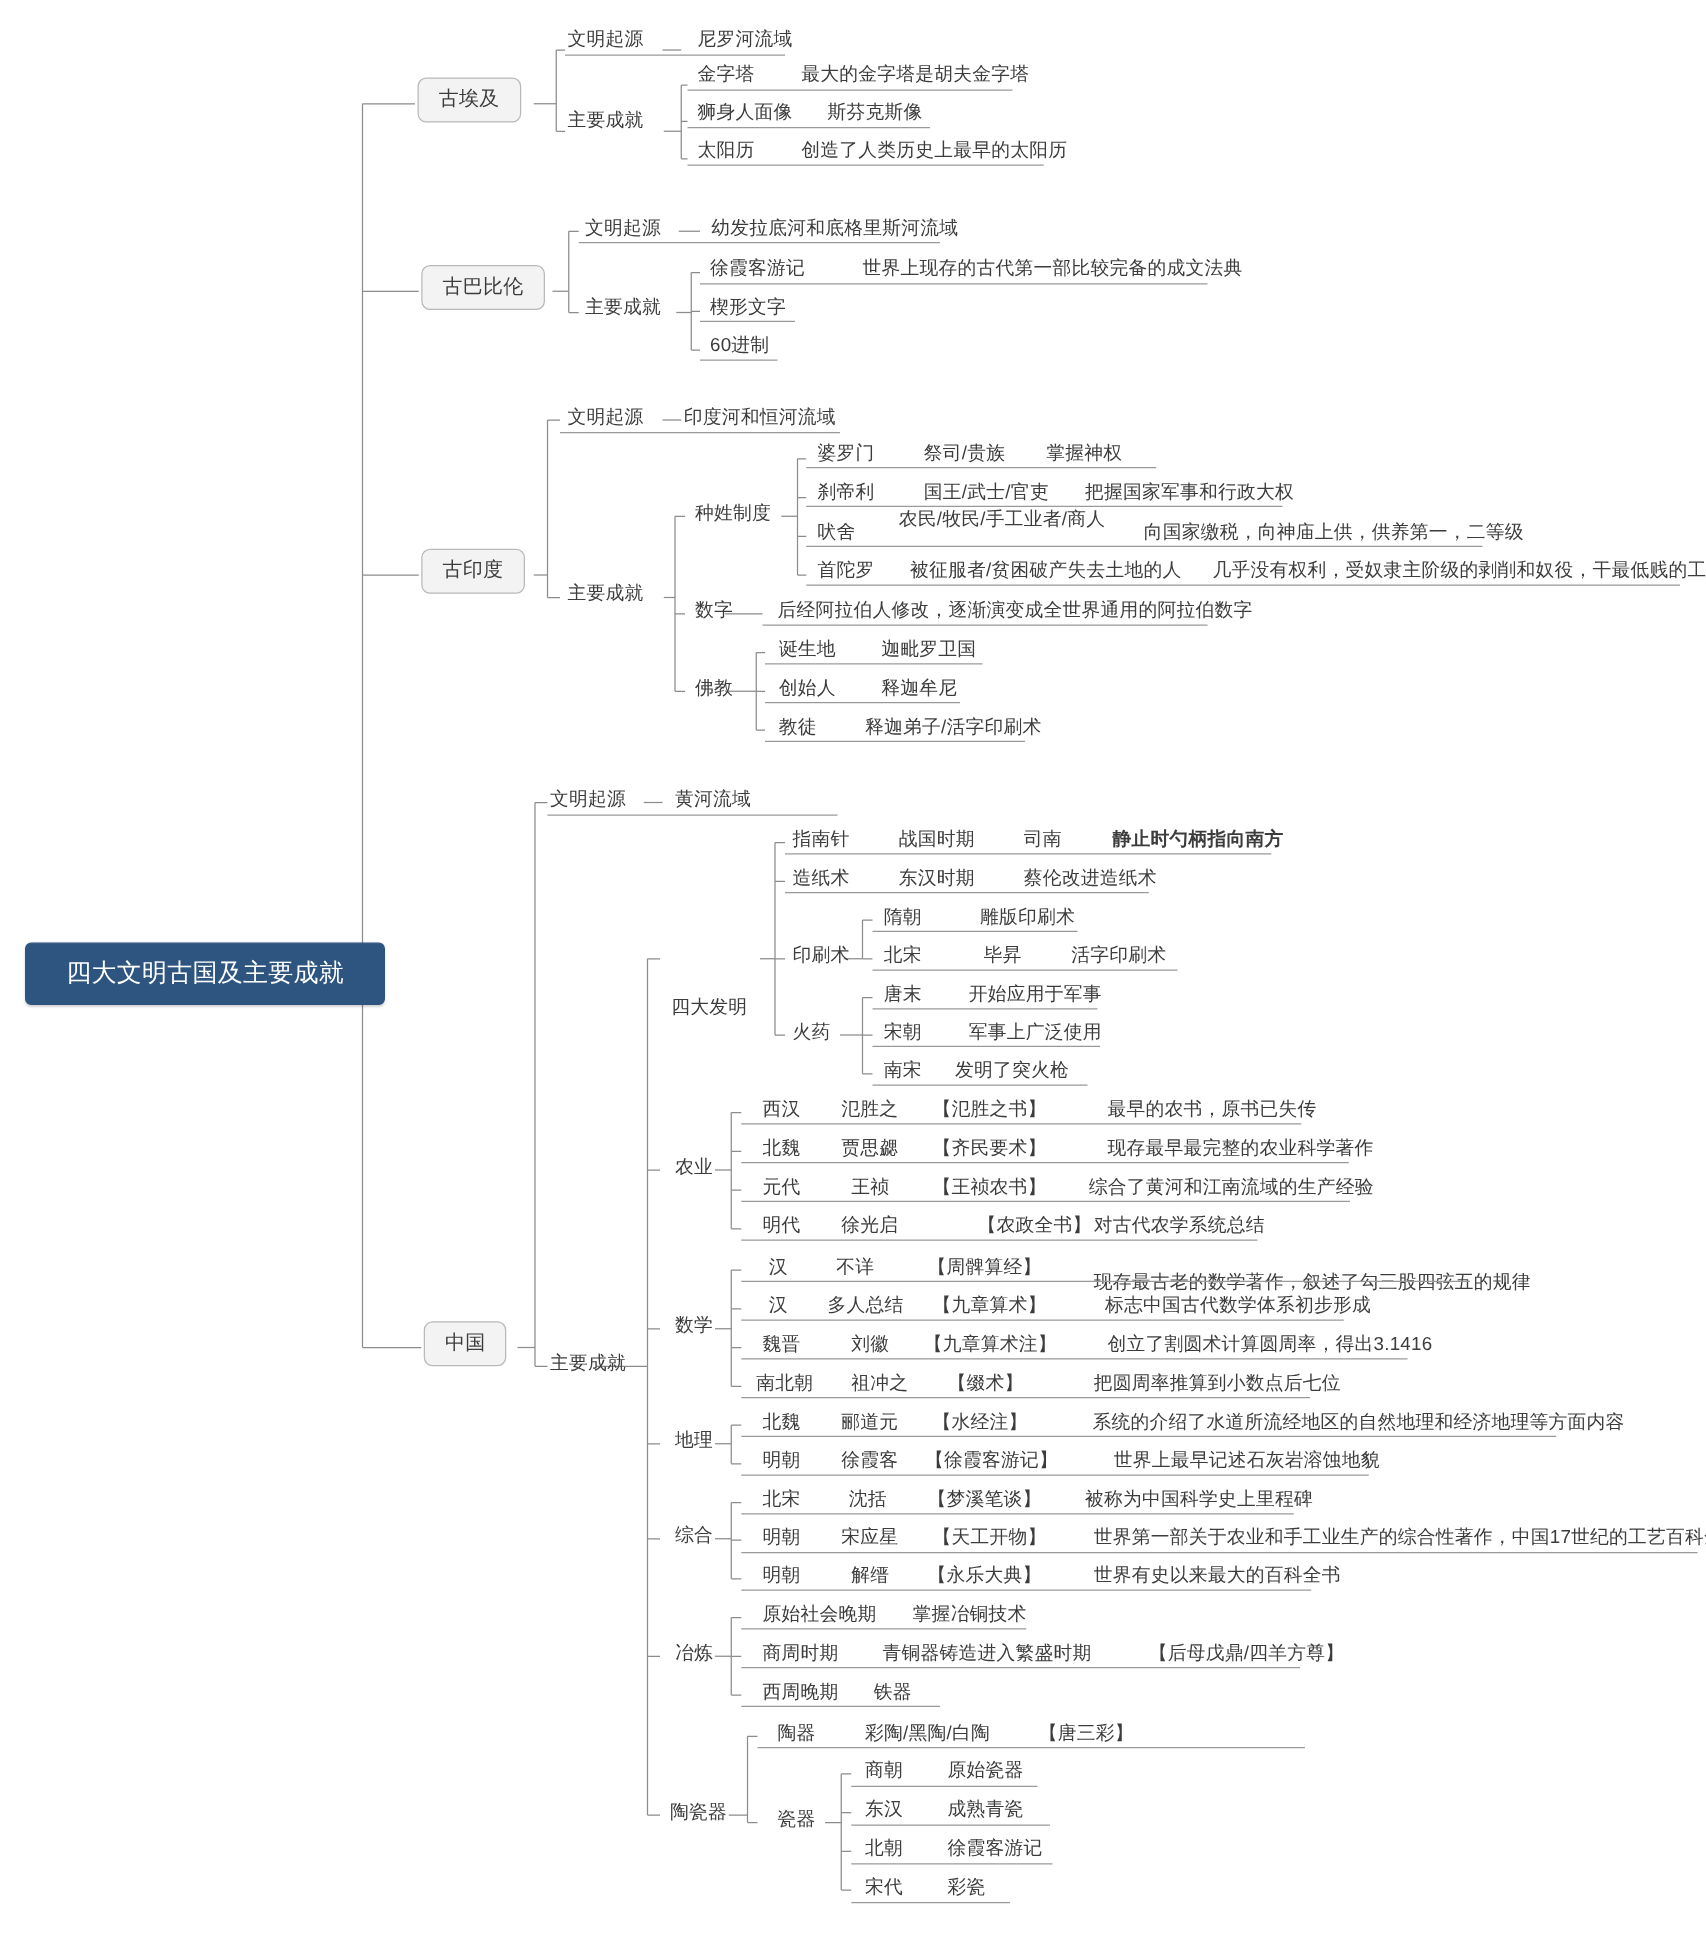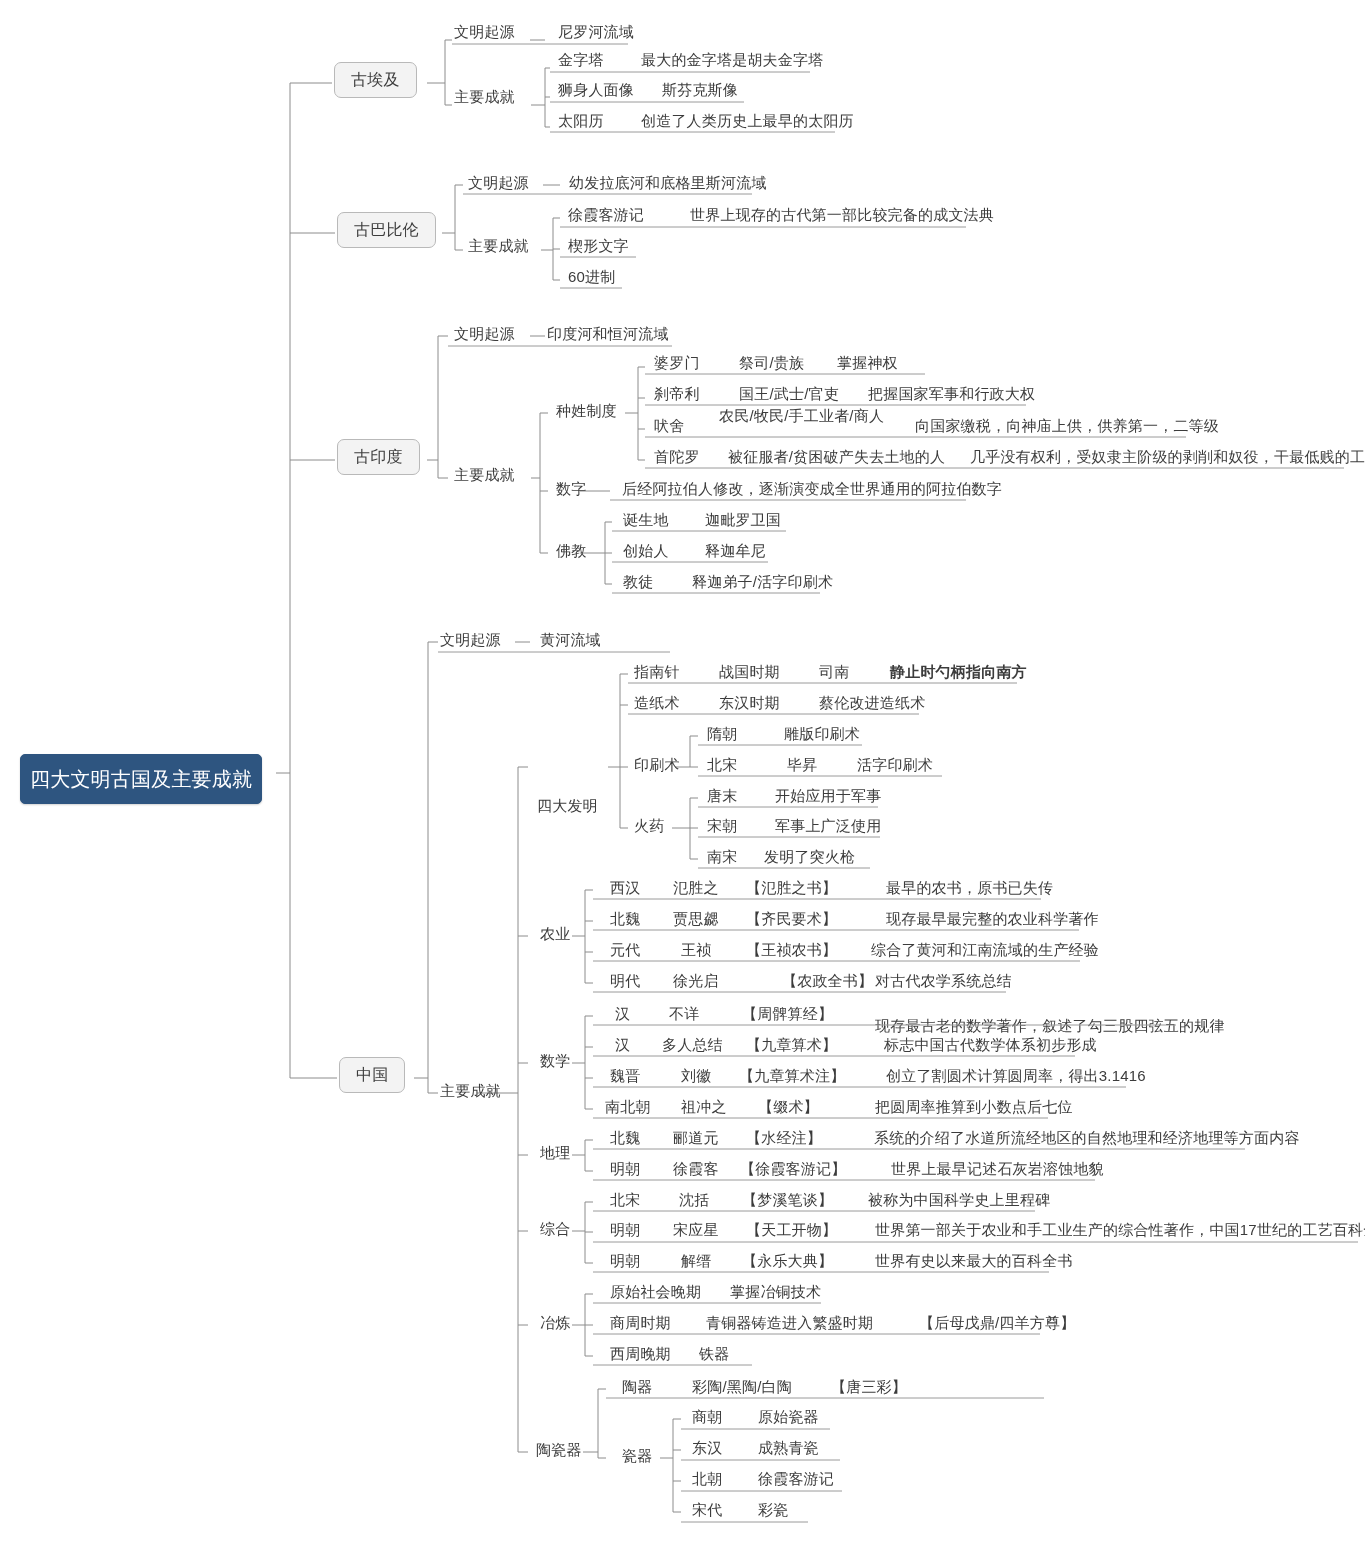--- a/index.html
+++ b/index.html
@@ -28,21 +28,21 @@
     line-height:1;
     color:#3c3c3c;
     letter-spacing:0.2px;
   }
   
   .node.root{
     background:#2e5580;
     color:#ffffff;
     border:1px solid #2e5580;
     border-radius:5px;
-    padding:14px 9px;
+    padding:14px 32px;
     font-size:20px;
     box-shadow:0 1px 2px rgba(0,0,0,0.18);
   }
   
   .node.lvl1{
     background:#f3f3f3;
     border:1px solid #b9b9b9;
     border-radius:7px;
     padding:9px 16px;
     font-size:16px;

